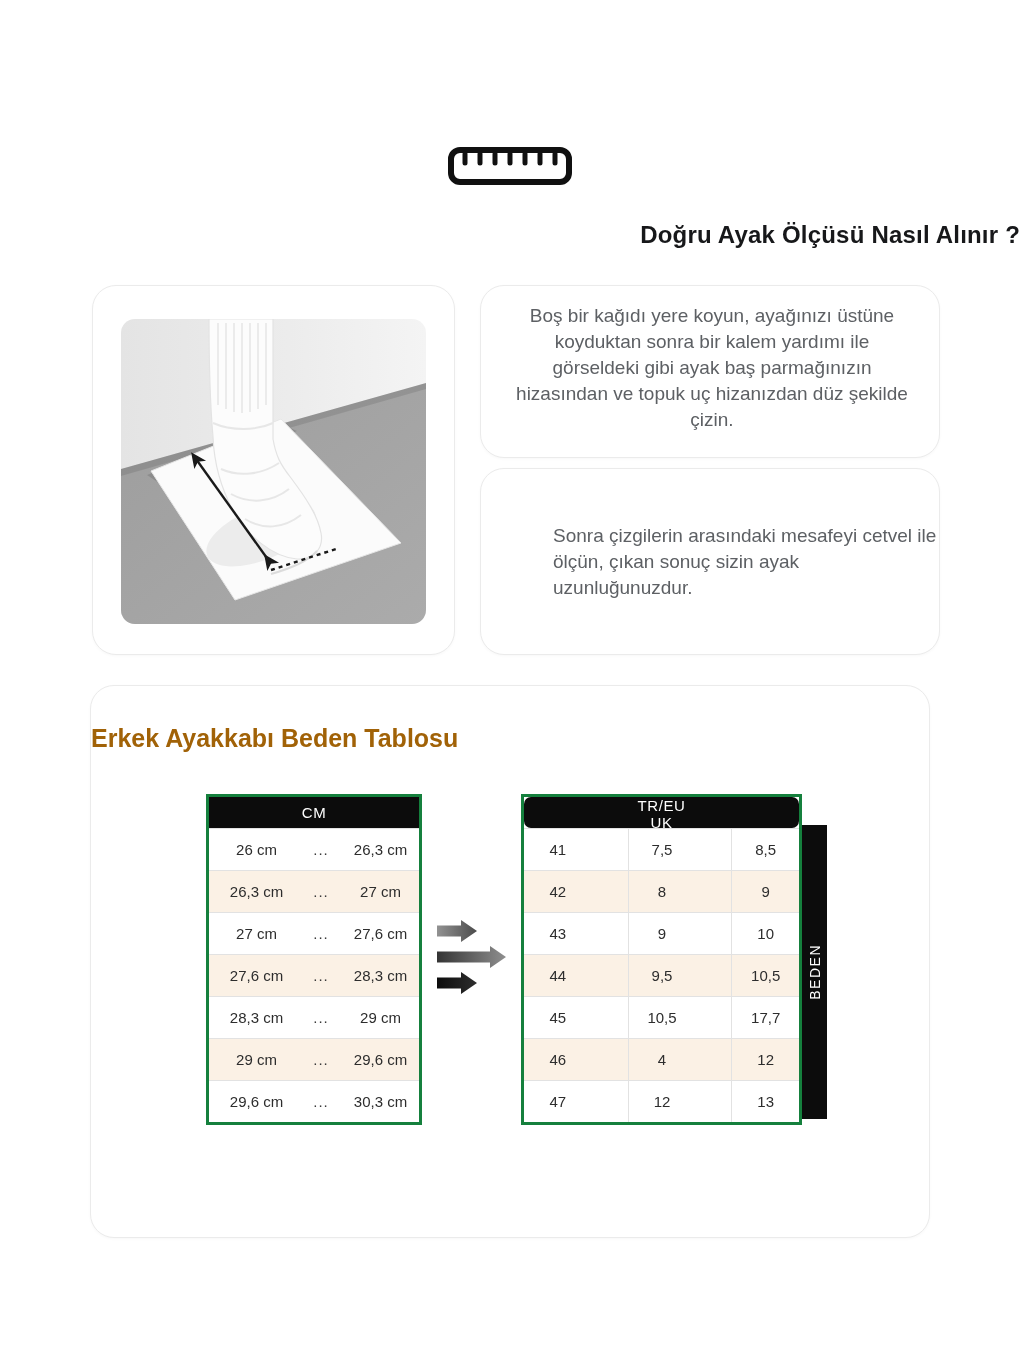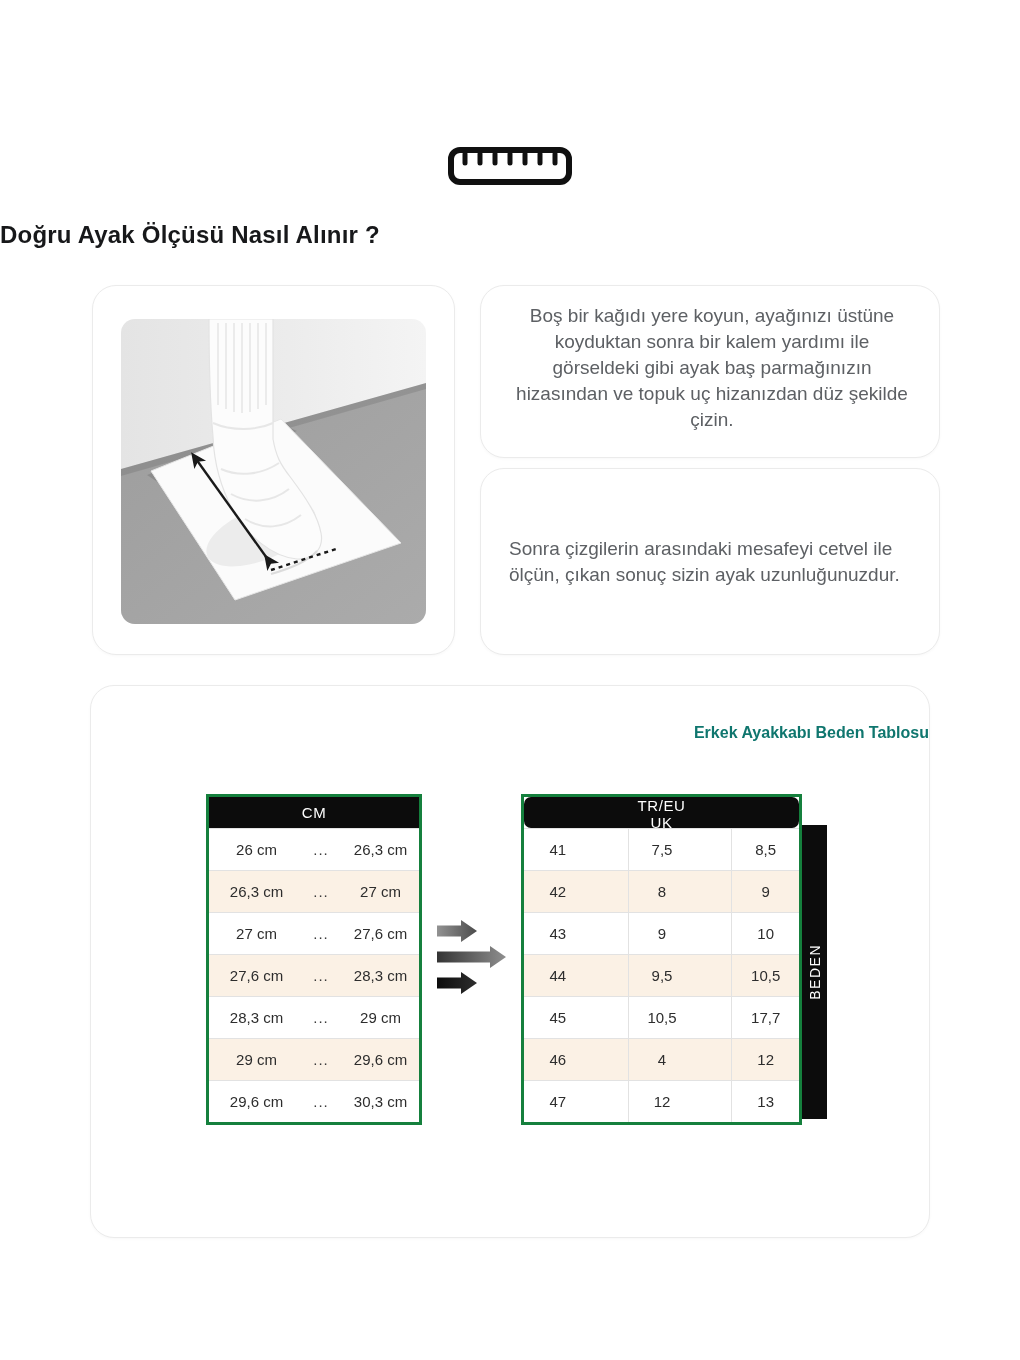--- a/index.html
+++ b/index.html
@@ -19,58 +19,58 @@
     position: absolute;
     left: 0; top: 146; top: 146px;
     width: 1020px;
     display: flex;
     justify-content: center;
   }
   .page-title {
     position: absolute;
     left: 0; top: 221px;
     width: 1020px;
-    text-align: left;
+    text-align: right;
     font-size: 24px;
     font-weight: bold;
     color: #17181a;
     letter-spacing: 0.2px;
   }
 
   
   .card {
     position: absolute;
     background: #ffffff;
     border: 1px solid #ebebeb;
     border-radius: 24px;
     box-shadow: 0 1px 3px rgba(0,0,0,0.03);
   }
   .photo-card { left: 92px; top: 285px; width: 363px; height: 370px; }
   .photo-card svg { position: absolute; left: 28px; top: 33px; border-radius: 14px; }
 
   .step-box-1 { left: 480px; top: 285px; width: 460px; height: 173px; }
-  .step-box-2 { left: 480px; top: 468px; width: 460px; height: 187px; display: flex; align-items: center; }
+  .step-box-2 { left: 480px; top: 468px; width: 460px; height: 187px; display: flex; align-items: center; padding-left: 44px; }
   .step-text {
     font-size: 19px;
     line-height: 26px;
     color: #5d6064;
   }
   .step-box-1 .step-text { margin: 17px 26px 0 28px; width: 406px; text-align: center; }
   .step-box-2 .step-text { margin-left: 28px; width: 392px; }
 
   
   .size-card { left: 90px; top: 685px; width: 840px; height: 553px; }
   .size-title {
     position: absolute;
     left: 0; top: 38px;
     width: 100%;
-    text-align: right;
-    font-size: 16px;
+    text-align: left;
+    font-size: 25px;
     font-weight: bold;
-    color: #0f766e;
+    color: #a16207;
   }
 
   .tbl { position: absolute; border: 3px solid #15803d; background: #ffffff; }
   .tbl-header {
     height: 31px;
     background: #0c0c0c;
     color: #ffffff;
     display: grid;
     align-items: center;
     text-align: center;

